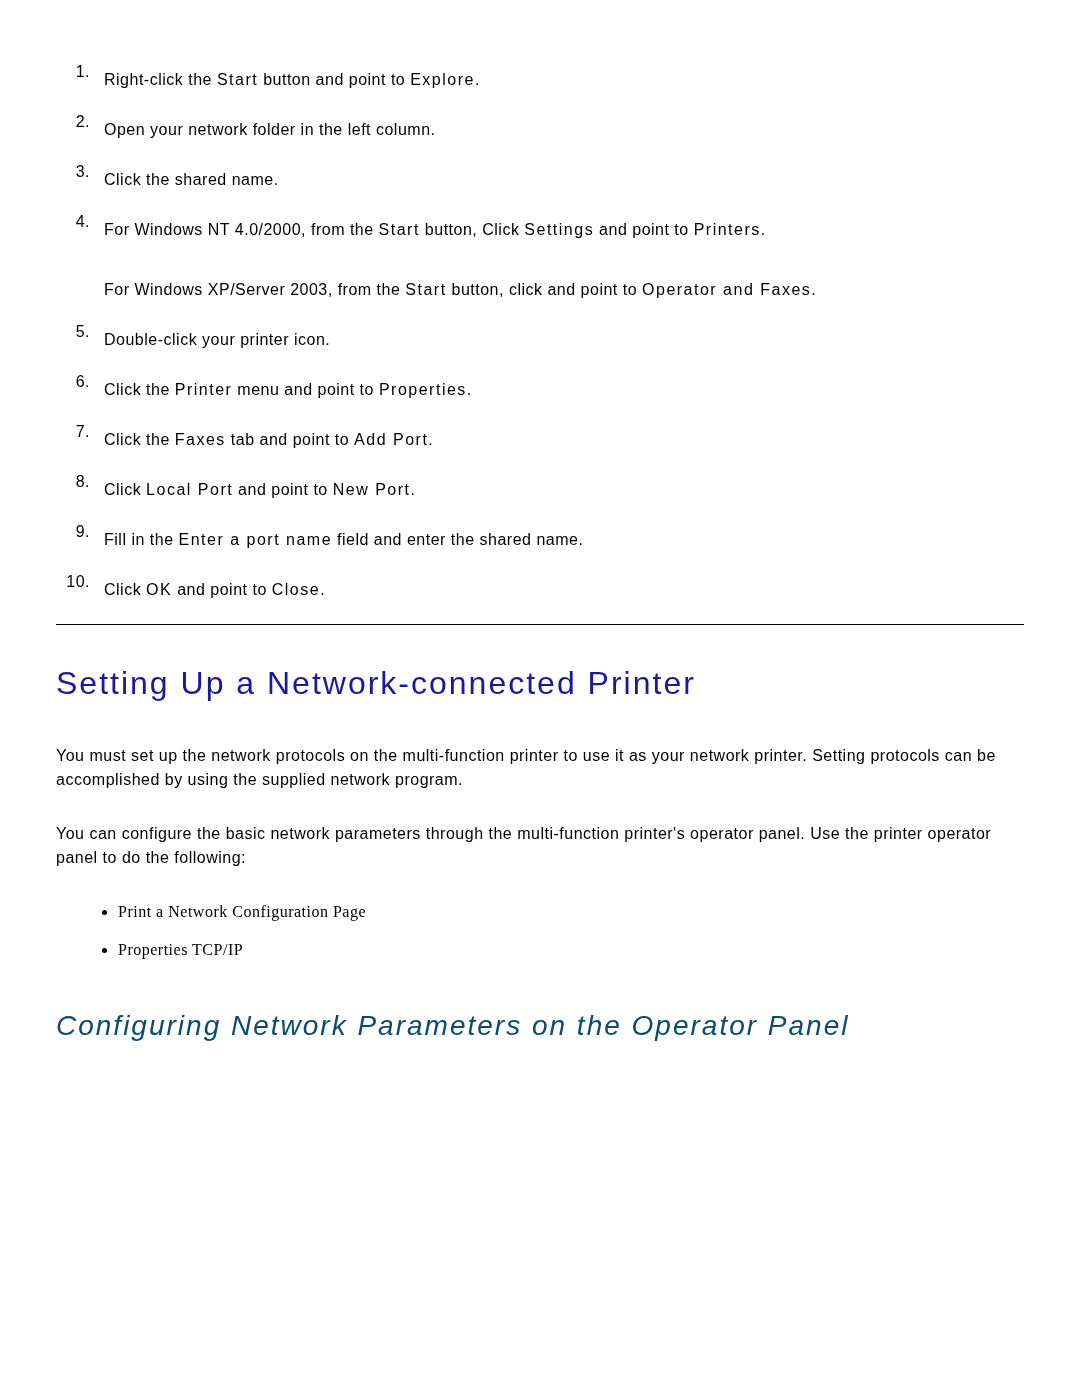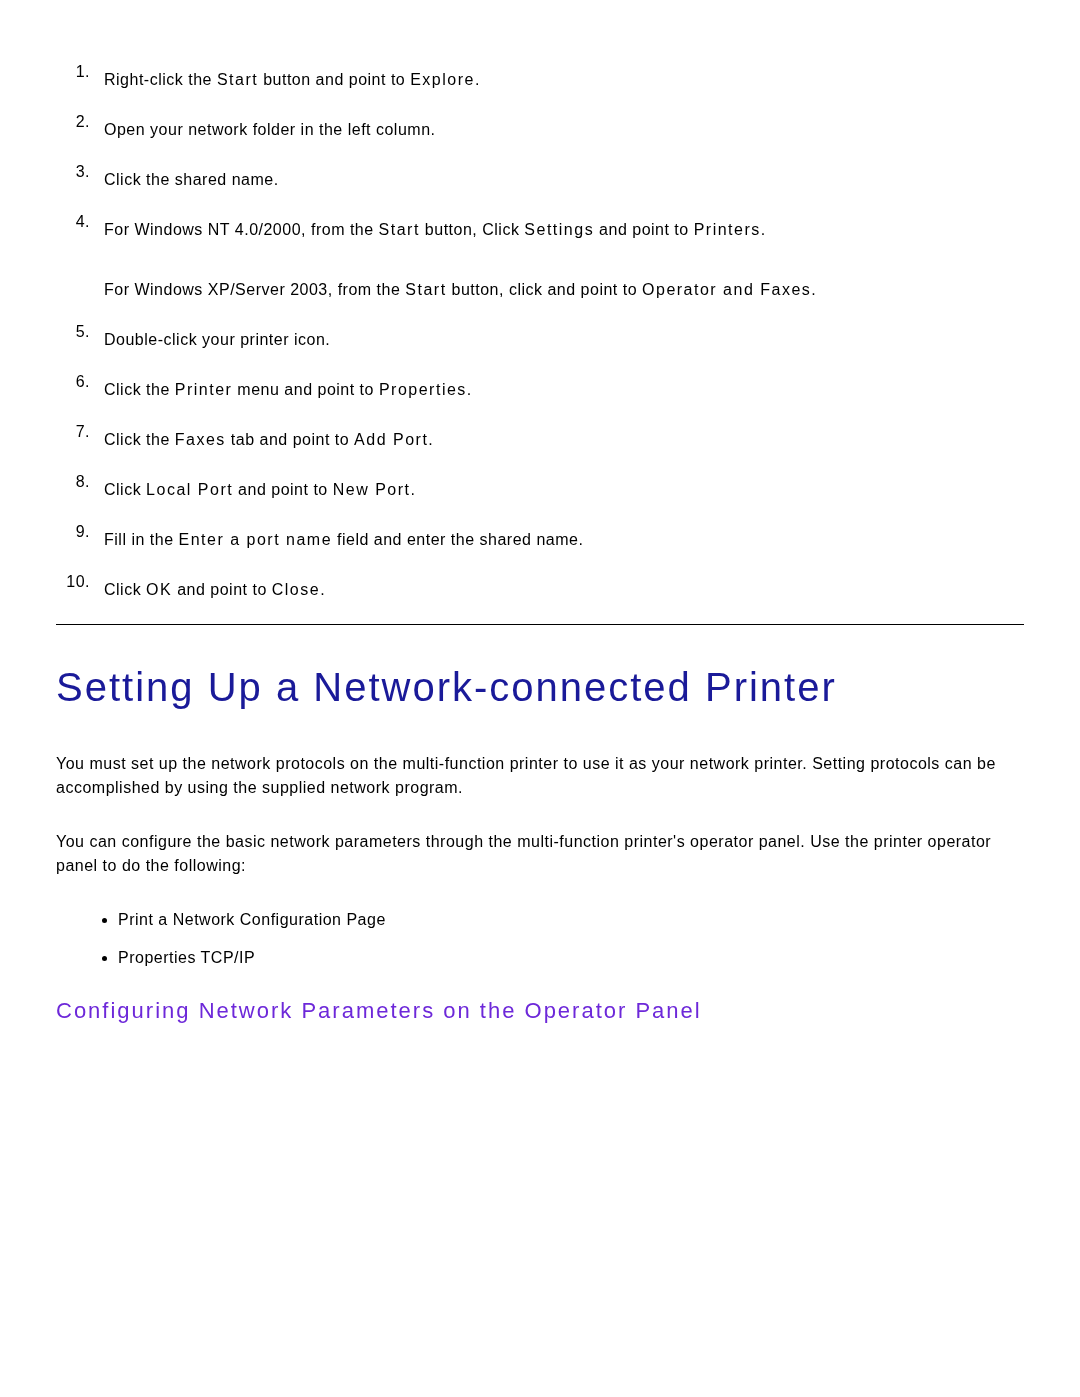--- a/index.html
+++ b/index.html
@@ -41,42 +41,44 @@
     margin-top: 36px;
   }
   hr.sep {
     border: none;
     border-top: 1px solid #000;
     margin: 22px 0 40px 0;
   }
   h1.section {
     color: #1a1a99;
     font-weight: normal;
-    font-size: 40px;
+    font-size: 32px;
     letter-spacing: 2px;
     margin: 0 0 42px 0;
   }
   p.para {
     margin: 0 0 30px 0;
     line-height: 1.5;
   }
   ul.bullets {
-    margin: 0 0 28px 0;
+    margin: 0 0 48px 0;
     padding-left: 62px;
+    font-family: Liberation Serif, serif;
   }
   ul.bullets li {
     margin-bottom: 14px;
     line-height: 1.5;
   }
   h2.subsection {
-    color: #6d28d9;
+    color: #0c4a6e;
     font-weight: normal;
-    font-size: 22px;
+    font-size: 28px;
     letter-spacing: 2px;
     margin: 20px 0 0 0;
+    font-style: italic;
   }
   
   .b { letter-spacing: 1.5px; }
 </style>
 </head>
 <body>
 
 <ol class="steps" id="steps-list">
     <li>
       <span class="num">1.</span>

